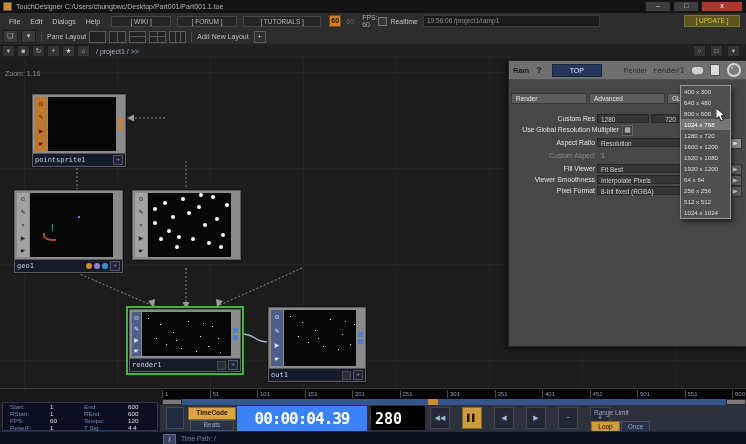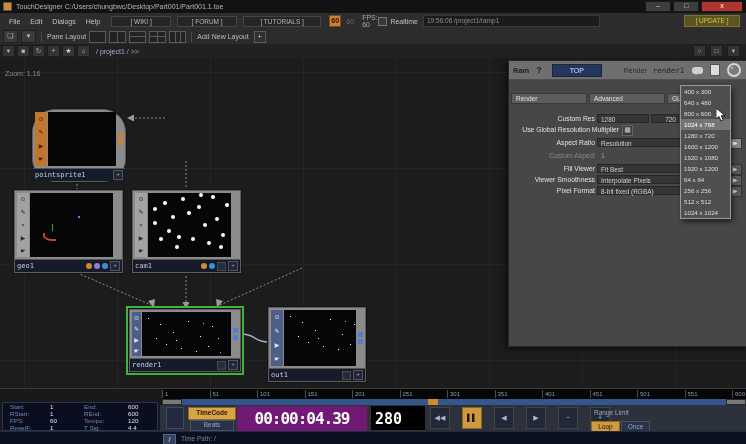--- a/index.html
+++ b/index.html
@@ -126,21 +126,21 @@
   .bhandle{position:absolute;top:0;width:20px;height:6px;background:#7a7a7a;border:1px solid #2a2a2a;box-sizing:border-box;}
   .playhead{position:absolute;top:0;width:10px;height:6px;background:#d08a30;}
   .trow{position:absolute;left:160px;top:16px;width:586px;height:26px;background:#2c313b;}
   .infopanel{position:absolute;left:2px;top:13px;width:156px;height:29px;background:#0a0e1e;border:1px solid #2a3550;
     display:grid;grid-template-columns:40px 34px 44px 38px;align-content:space-around;padding-left:7px;box-sizing:border-box;}
   .il{font-size:6.2px;color:#7288b8;}
   .iv{font-size:6.2px;color:#dde2ee;}
   .thandle{position:absolute;left:166px;top:18px;width:16px;height:20px;background:#232a40;border:1px solid #3a4a6a;}
   .tcbtn{position:absolute;left:188px;top:18px;width:46px;height:11px;background:#d8a447;border:1px solid #8a6a20;color:#2a1a00;font-size:6.5px;font-weight:bold;text-align:center;line-height:10px;}
   .beatsbtn{position:absolute;left:190px;top:31px;width:42px;height:9px;background:#2a3248;border:1px solid #44506e;color:#93a3c8;font-size:6.5px;text-align:center;line-height:8px;}
-  .tcdisp{position:absolute;left:236px;top:16px;width:130px;height:26px;background:#701a75;border:1px solid #333;
+  .tcdisp{position:absolute;left:236px;top:16px;width:130px;height:26px;background:#3b82f6;border:1px solid #333;
     color:#fff;font-family:"DejaVu Sans Mono",monospace;font-size:16px;font-weight:bold;text-align:center;line-height:26px;letter-spacing:-1px;}
   .framedisp{position:absolute;left:370px;top:16px;width:56px;height:26px;background:#000;border:1px solid #333;
     color:#fff;font-family:"DejaVu Sans Mono",monospace;font-size:15px;font-weight:bold;line-height:26px;padding-left:4px;box-sizing:border-box;}
   .transport{position:absolute;left:430px;top:18px;display:flex;gap:12px;}
   .tpb{width:18px;height:20px;background:#222836;border:1px solid #444;color:#a8b8d8;font-size:7px;text-align:center;line-height:19px;}
   .tpb.active{background:#d09a3f;border-color:#8a6a20;color:#241400;}
   .rangelabel{position:absolute;left:594px;top:20px;font-size:6.5px;color:#9aa8c0;}
   .loopbtn{position:absolute;left:591px;top:32px;width:27px;height:10px;background:#d09a3f;border:1px solid #8a6a20;color:#241400;font-size:6.5px;text-align:center;line-height:9px;}
   .oncebtn{position:absolute;left:621px;top:32px;width:27px;height:10px;background:#2a3248;border:1px solid #44506e;color:#93a3c8;font-size:6.5px;text-align:center;line-height:9px;}
   .tbottom{position:absolute;left:0;top:42px;width:746px;height:14px;background:#0b101f;border-top:1px solid #222b44;}
@@ -310,21 +310,21 @@
           <div class="ditem">1920 x 1200</div>
           <div class="ditem">64 x 64</div>
           <div class="ditem">256 x 256</div>
           <div class="ditem">512 x 512</div>
           <div class="ditem">1024 x 1024</div>
         </div>
       <svg class="cursor" width="11" height="14" viewBox="0 0 11 14">
         <polygon points="0,0 0,11 3,8.5 5,13 7.2,12 5.3,7.8 9,7.6" fill="#fff" stroke="#000" stroke-width="0.8"></polygon>
       </svg>
     </div>
-  <div class="node f-mat" style="left: 32px; top: 51px; width: 92px; border-radius: 23px;">
+  <div class="node f-mat" style="left: 32px; top: 36px; width: 92px;">
         <div class="nbody">
           <div class="nstrip">
             <span class="nflag">⊙</span>
             <span class="nflag">✎</span>
             <span class="nflag">▶</span>
             <span class="nflag">☛</span>
           </div>
           <div class="nviewer v-black" style="height: 54px;"></div>
           <div class="nconncol">
             <i class="conn c-orange"></i>
@@ -368,29 +368,20 @@
         <div class="nbody">
           <div class="nstrip">
             <span class="nflag">⊙</span>
             <span class="nflag">✎</span>
             <span class="nflag">×</span>
             <span class="nflag">▶</span>
             <span class="nflag">☛</span>
           </div>
           <div class="nviewer v-bigdots" style="height: 64px;"></div>
           <div class="nconncol"></div>
-        </div>
-        <div class="nlabel">
-          <span class="nname">cam1</span>
-          <span class="nright">
-            <i class="ndot d-orange"></i>
-            <i class="ndot d-blue"></i>
-            <i class="ndim"></i>
-            <i class="nplus">+</i>
-          </span>
         </div>
       </div>
       <div class="node f-top sel" style="left: 129px; top: 251px; width: 110px;">
         <div class="nbody">
           <div class="nstrip thin">
             <span class="nflag">⊙</span>
             <span class="nflag">✎</span>
             <span class="nflag">▶</span>
             <span class="nflag">☛</span>
           </div>

